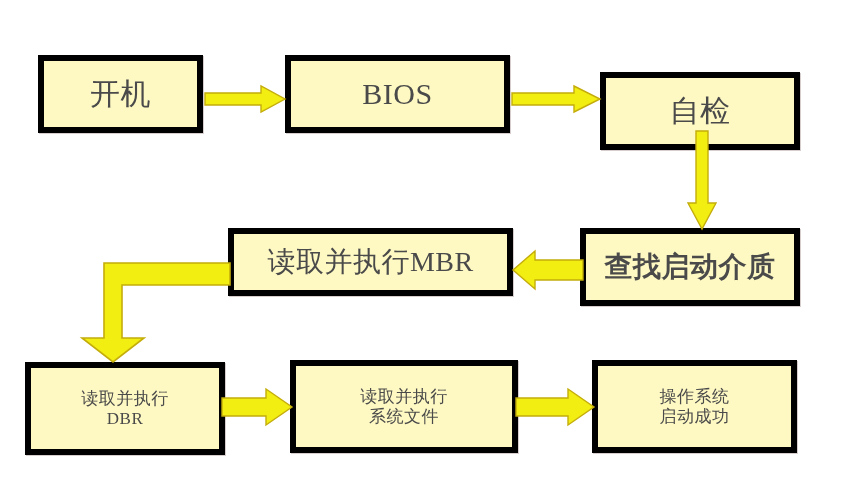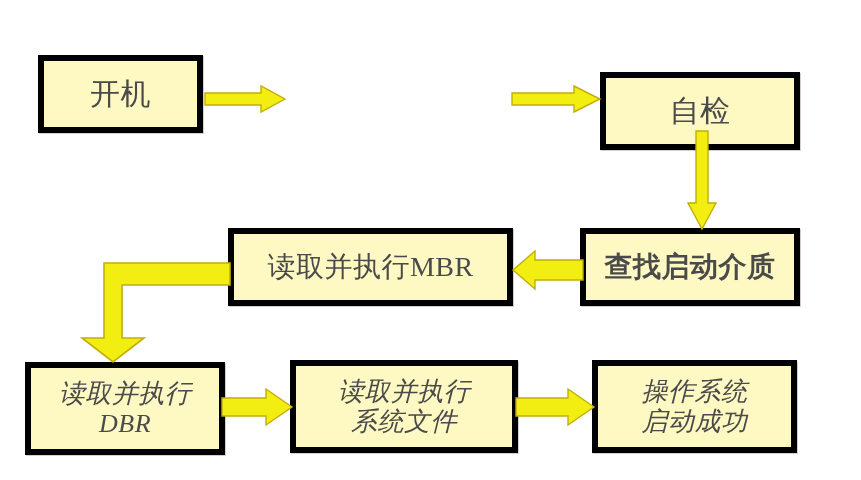--- a/index.html
+++ b/index.html
@@ -29,43 +29,46 @@
     letter-spacing: 0.5px;
     box-shadow: 1px 1px 0 rgba(90,60,50,0.25);
   }
   .node .label {
     display: block;
     width: 100%;
     white-space: pre-line;
   }
   .t-lg { font-size: 30px; }
   .t-md { font-size: 28px; }
-  .t-sm { font-size: 26px; font-style: italic; }
+  .t-sm { font-size: 17px; }
 
   .conn {
     position: absolute;
     pointer-events: none;
   }
   .conn svg { display: block; overflow: visible; }
 </style>
 </head>
 <body>
 
 <div id="canvas">
 
   <div class="node t-lg" style="left:38px;top:55px;width:165px;height:78px;">
     <span class="label">开机</span>
   </div>
 
+  <div class="node t-lg" style="left:285px;top:55px;width:225px;height:78px;">
+    <span class="label">BIOS</span>
+  </div>
 
   <div class="node t-lg" style="left:600px;top:72px;width:200px;height:78px;">
     <span class="label">自检</span>
   </div>
 
-  <div class="node t-md" style="left:228px;top:228px;width:285px;height:78px;">
+  <div class="node t-md" style="left:228px;top:228px;width:285px;height:68px;">
     <span class="label">读取并执行MBR</span>
   </div>
 
   <div class="node t-md" style="left:580px;top:228px;width:220px;height:78px;font-weight:bold;">
     <span class="label">查找启动介质</span>
   </div>
 
   <div class="node t-sm" style="left:25px;top:362px;width:200px;height:93px;">
     <span class="label">读取并执行
 DBR</span>

